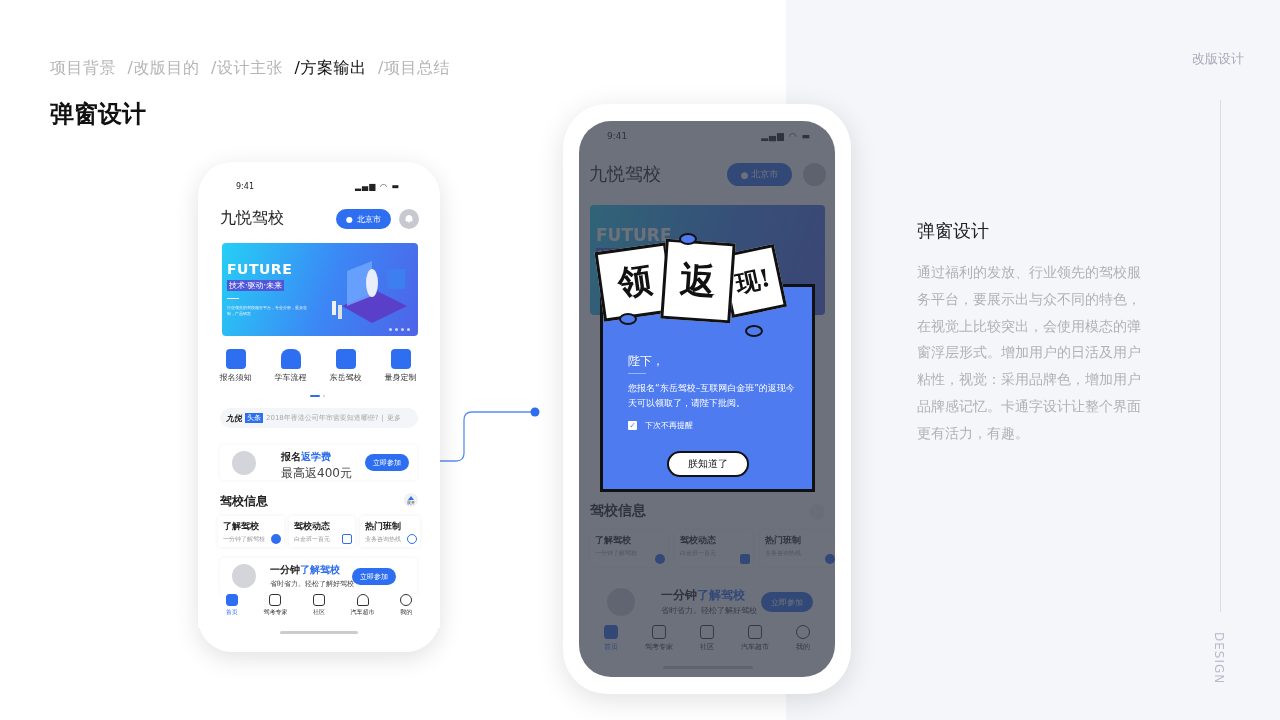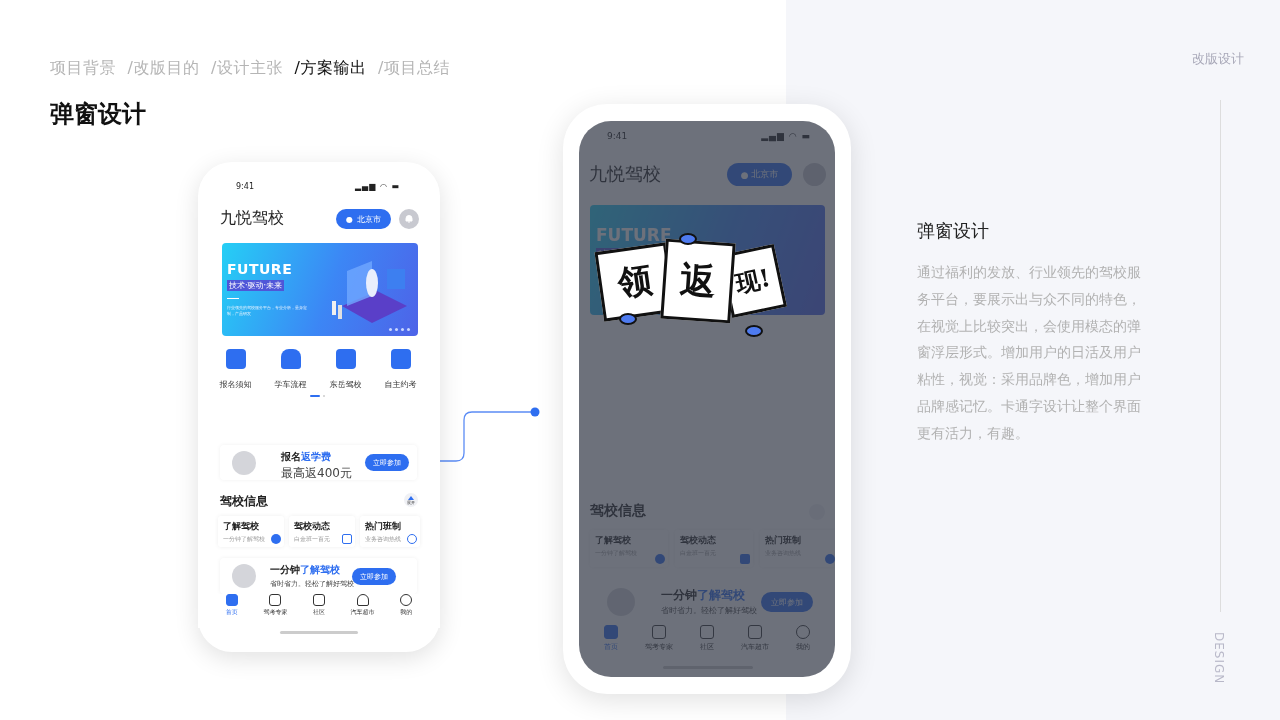--- a/index.html
+++ b/index.html
@@ -24,21 +24,21 @@
 .p1-bell{position:absolute;left:201px;top:47px;width:20px;height:20px;border-radius:10px;background:#c8c9d0;display:flex;align-items:center;justify-content:center}
 .banner{position:absolute;left:24px;top:81px;width:196px;height:93px;border-radius:4px;background:linear-gradient(110deg,#25cff5 0%,#3c86f5 55%,#4e63e8 100%);overflow:hidden}
 .banner .bt{position:absolute;left:5px;top:18px;font-size:14px;color:#fff;font-weight:bold;letter-spacing:0.5px}
 .banner .bs{position:absolute;left:5px;top:37px;font-size:8px;color:#fff;background:#4f56d8;padding:0 2px}
 .banner .bline{position:absolute;left:5px;top:55px;width:12px;height:1px;background:#fff}
 .banner .bsmall{position:absolute;left:5px;top:62px;font-size:4px;color:#e8f3ff;width:80px;line-height:6px}
 .banner .illus{position:absolute;left:100px;top:8px;width:90px;height:80px}
 .banner .dots{position:absolute;right:8px;bottom:5px;display:flex;gap:3px}
 .banner .dots i{width:3px;height:3px;border-radius:2px;background:#c9d6ff;display:block}
 .icon-row{position:absolute;left:10px;top:187px;width:220px;display:flex;justify-content:space-around}
-.icon-item{display:flex;flex-direction:column;align-items:center;gap:10px;width:52px}
+.icon-item{display:flex;flex-direction:column;align-items:center;gap:3px;width:52px}
 .icon-box{width:20px;height:20px;border-radius:4px;background:#2e6ef0;position:relative}
 .icon-item .lbl{font-size:8px;color:#333}
 .pager{position:absolute;left:112px;top:233px;display:flex;gap:3px}
 .pager i{display:block;height:2px;border-radius:1px;background:#ccc;width:2px}
 .pager i.on{background:#2e6ef0;width:10px}
 .news{position:absolute;left:22px;top:246px;width:198px;height:20px;border-radius:10px;background:#f4f5f8;display:flex;align-items:center;padding:0 6px;font-size:7px;color:#aaa;gap:3px;white-space:nowrap}
 .news b{color:#222;font-style:italic;font-size:8px}
 .news .tag{background:#2e6ef0;color:#fff;padding:0 2px;font-size:7px}
 .promo{position:absolute;left:22px;top:283px;width:197px;height:35px;border-radius:4px;background:#fff;box-shadow:0 0 4px rgba(0,0,0,.06)}
 .avatar{position:absolute;border-radius:50%;background:#d4d5da}
@@ -183,27 +183,34 @@
     <div class="icon-item">
       <div class="icon-box" style="border-radius:8px 8px 3px 3px"></div>
       <span class="lbl">学车流程</span>
     </div>
     <div class="icon-item">
       <div class="icon-box"></div>
       <span class="lbl">东岳驾校</span>
     </div>
     <div class="icon-item">
       <div class="icon-box"></div>
-      <span class="lbl">自主约考</span>
+      <span class="lbl">量身定制</span>
     </div>
   </div>
   <div class="pager">
       <i class="on"></i>
       <i></i>
     </div>
+  <div class="news">
+    <b>九悦</b>
+    <span class="tag">头条</span>
+    <span>2018年香港公司年审需要知道哪些?</span>
+    <span>|</span>
+    <span>更多</span>
+  </div>
   <div class="promo">
     <div class="avatar"></div>
     <div class="t"><span>报名</span><em>返学费</em></div>
     <div class="s">最高返400元</div>
     <div class="btn-join">立即参加</div>
   </div>
   <div class="sec-title">驾校信息</div>
   <div class="expand">
       <i></i>
       <span>展开</span>
@@ -314,20 +321,30 @@
         </div>
       <div class="tab">
           <div class="ti" style="border-radius:50%"></div>
           <div class="tl">我的</div>
         </div>
     </div>
     <div class="s2-home"></div>
 
     <div class="overlay"></div>
 
+    <div class="modal">
+      <div class="m-greet">陛下，</div>
+      <div class="m-uline"></div>
+      <div class="m-msg">您报名“东岳驾校–互联网白金班”的返现今天可以领取了，请陛下批阅。</div>
+      <label class="m-check">
+        <span class="box">✓</span>
+        <span>下次不再提醒</span>
+      </label>
+      <div class="m-btn">朕知道了</div>
+    </div>
   </div>
   <div class="m-cards">
     <div class="m-card m-c1">领</div>
     <div class="m-card m-c2">返</div>
     <div class="m-card m-c3">现!</div>
     <div class="coin" style="left:88px;top:6px"></div>
     <div class="coin" style="left:28px;top:86px"></div>
     <div class="coin" style="left:154px;top:98px"></div>
   </div>
 </div>

